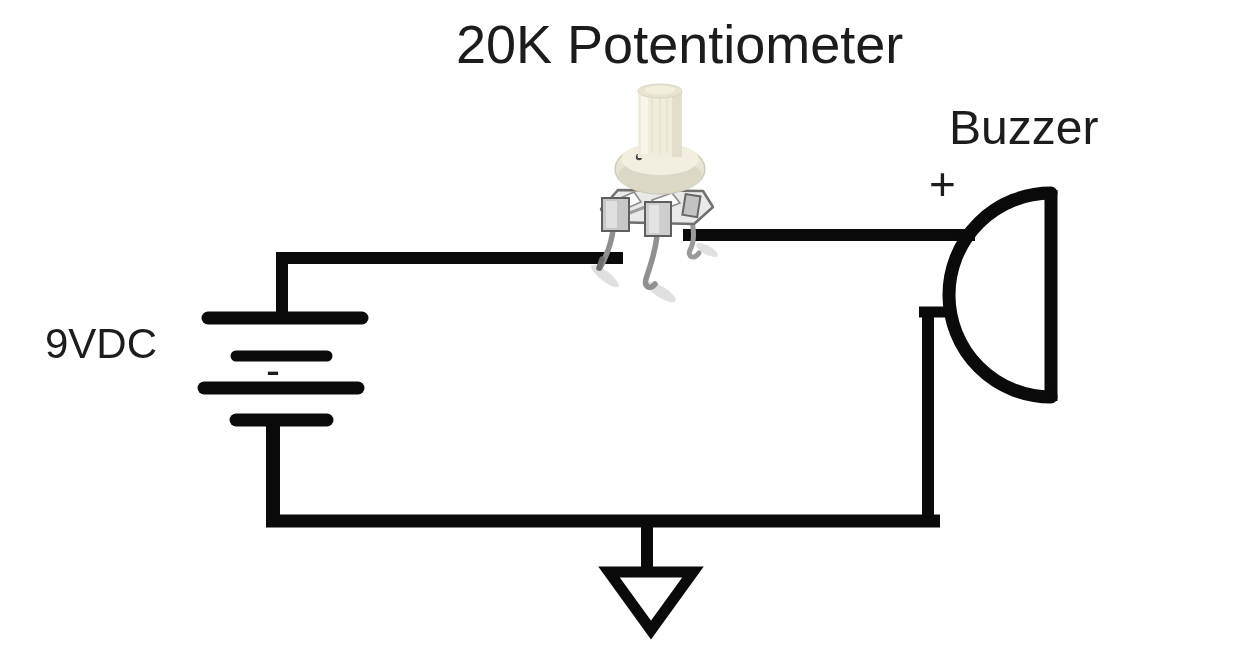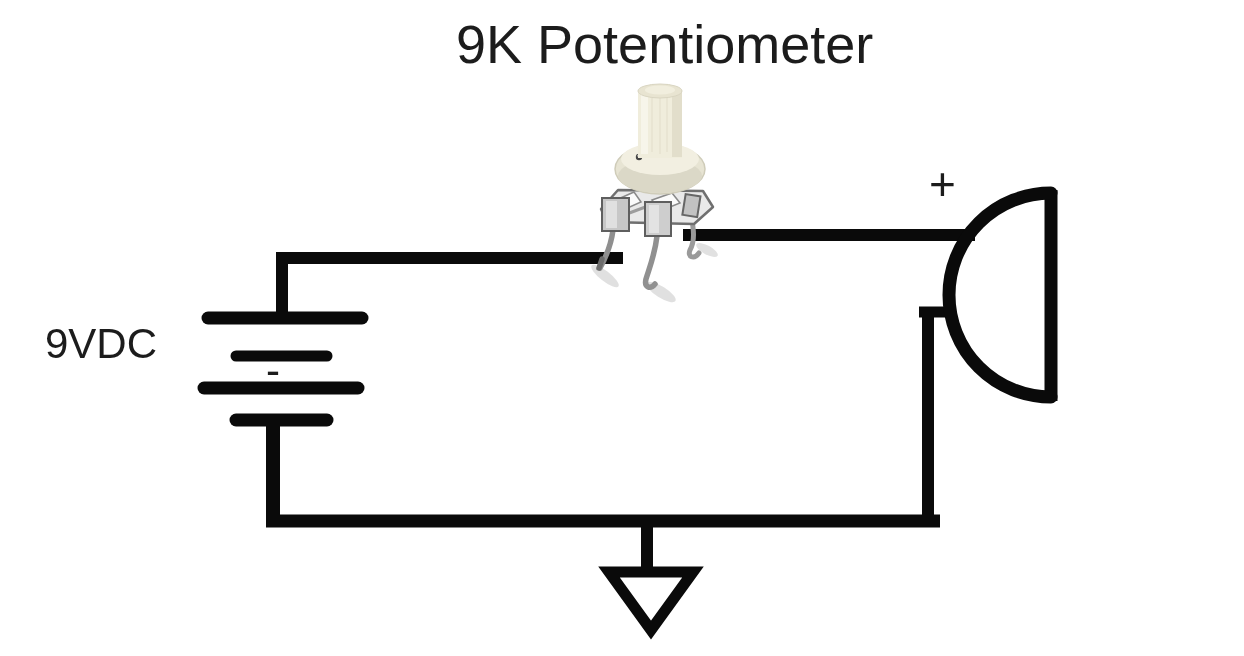--- a/index.html
+++ b/index.html
@@ -82,18 +82,19 @@
 
       <rect x="638" y="90" width="44" height="68" fill="#f0eddc"></rect>
       <rect x="672" y="91" width="10" height="66" fill="#e2decb"></rect>
       <rect x="641" y="92" width="7" height="62" fill="#f7f5ea"></rect>
       <path d="M 652 96 L 652 152 M 660 97 L 660 154 M 667 96 L 667 152" stroke="#e6e2cf" stroke-width="1.5" fill="none"></path>
       <ellipse cx="660" cy="91" rx="22" ry="7" fill="#e8e4d1" stroke="#d9d5c1" stroke-width="1"></ellipse>
       <ellipse cx="660" cy="90" rx="15" ry="4.5" fill="#f1eede"></ellipse>
     </g>
   </svg>
 
-  <div class="lbl lbl-title">9K Potentiometer</div>
+  <div class="lbl lbl-title">20K Potentiometer</div>
+  <div class="lbl lbl-buzzer">Buzzer</div>
   <div class="lbl lbl-plus">+</div>
   <div class="lbl lbl-vdc">9VDC</div>
   <div class="lbl lbl-minus">-</div>
 
 </div>
 
 </body></html>

